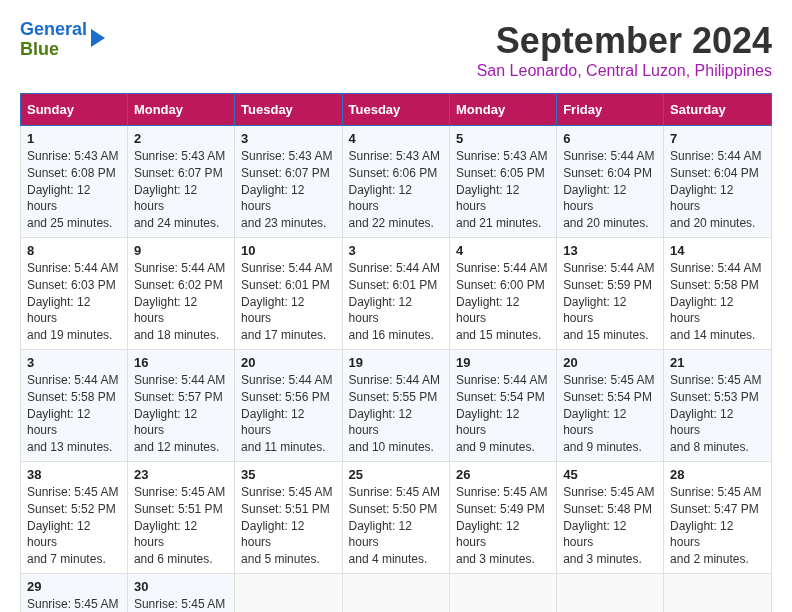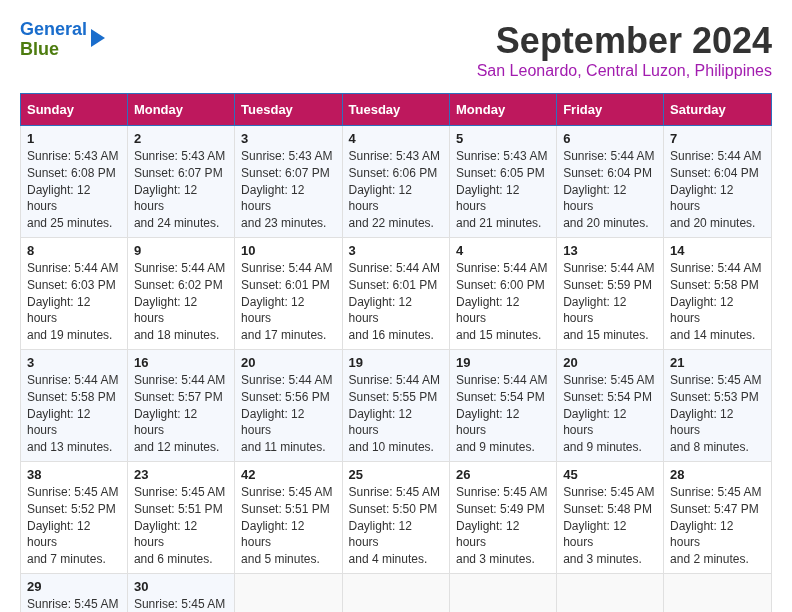--- a/index.html
+++ b/index.html
@@ -220,21 +220,21 @@
       </tr>
       <tr>
         <td><span class="day-num">38</span><span class="day-info" style="white-space: pre-line;">Sunrise: 5:45 AM
 Sunset: 5:52 PM
 Daylight: 12 hours
 and 7 minutes.</span></td>
         <td><span class="day-num">23</span><span class="day-info" style="white-space: pre-line;">Sunrise: 5:45 AM
 Sunset: 5:51 PM
 Daylight: 12 hours
 and 6 minutes.</span></td>
-        <td><span class="day-num">42</span><span class="day-info" style="white-space: pre-line;">Sunrise: 5:45 AM
+        <td><span class="day-num">35</span><span class="day-info" style="white-space: pre-line;">Sunrise: 5:45 AM
 Sunset: 5:51 PM
 Daylight: 12 hours
 and 5 minutes.</span></td>
         <td><span class="day-num">25</span><span class="day-info" style="white-space: pre-line;">Sunrise: 5:45 AM
 Sunset: 5:50 PM
 Daylight: 12 hours
 and 4 minutes.</span></td>
         <td><span class="day-num">26</span><span class="day-info" style="white-space: pre-line;">Sunrise: 5:45 AM
 Sunset: 5:49 PM
 Daylight: 12 hours

